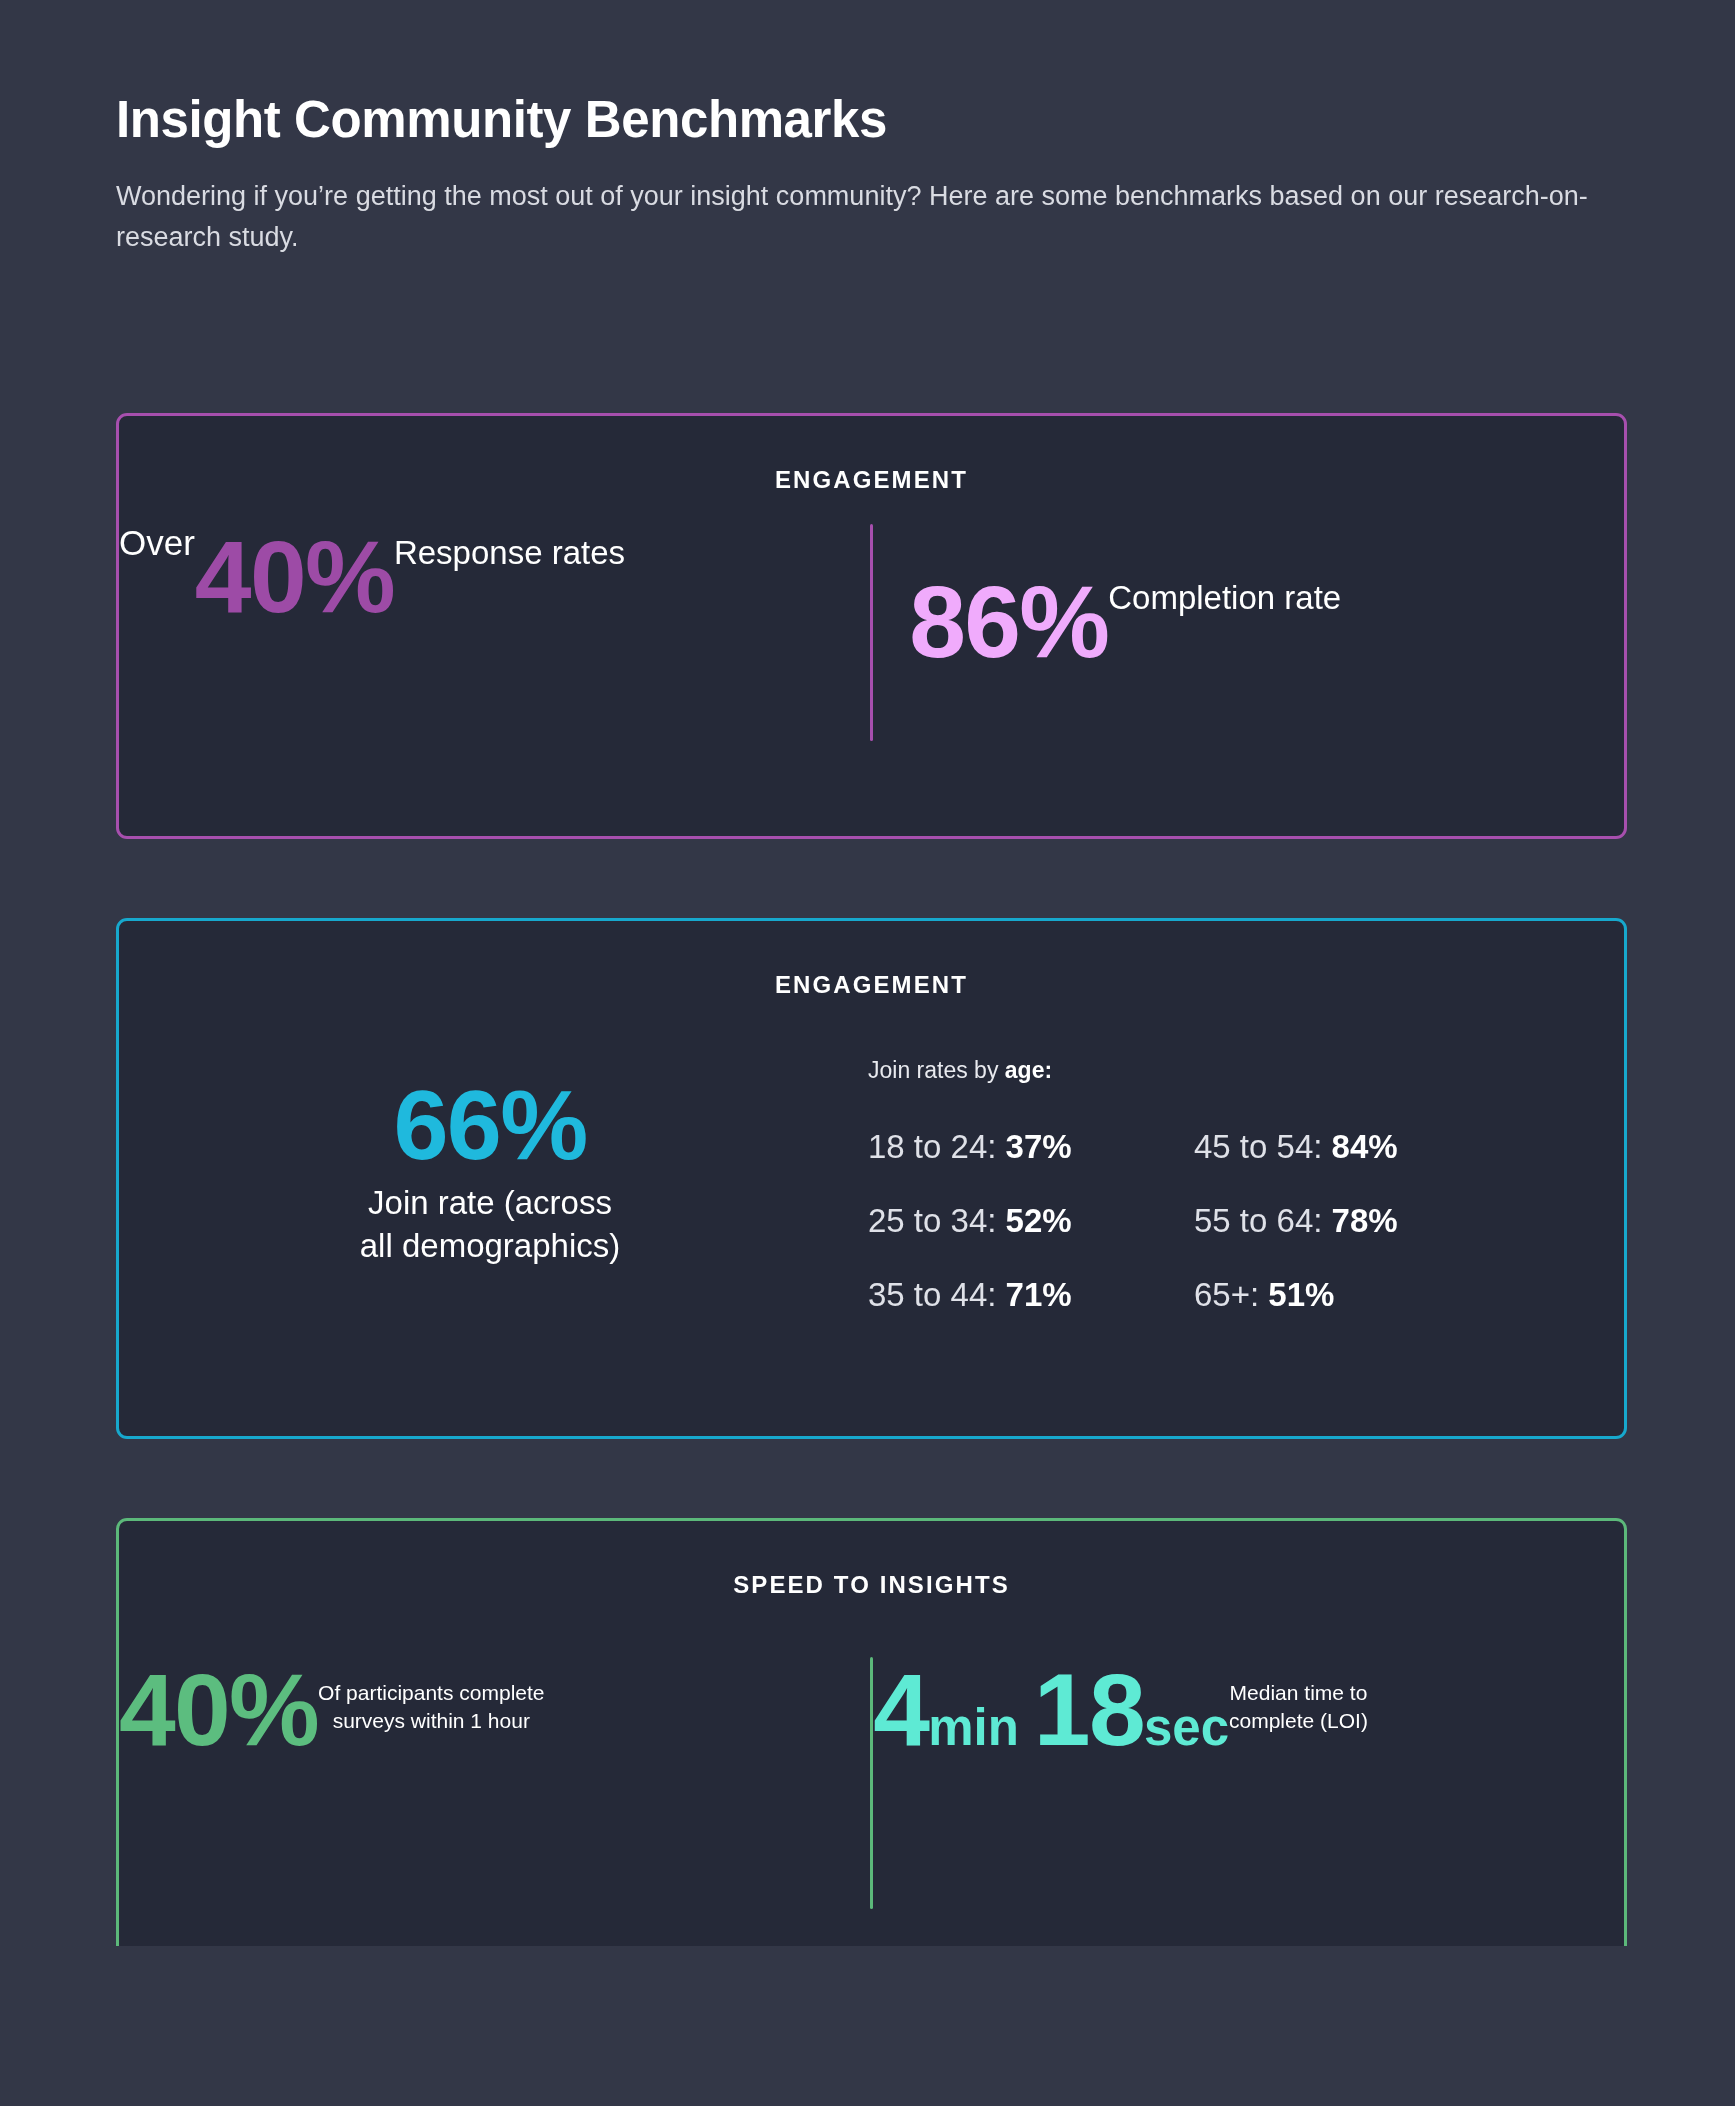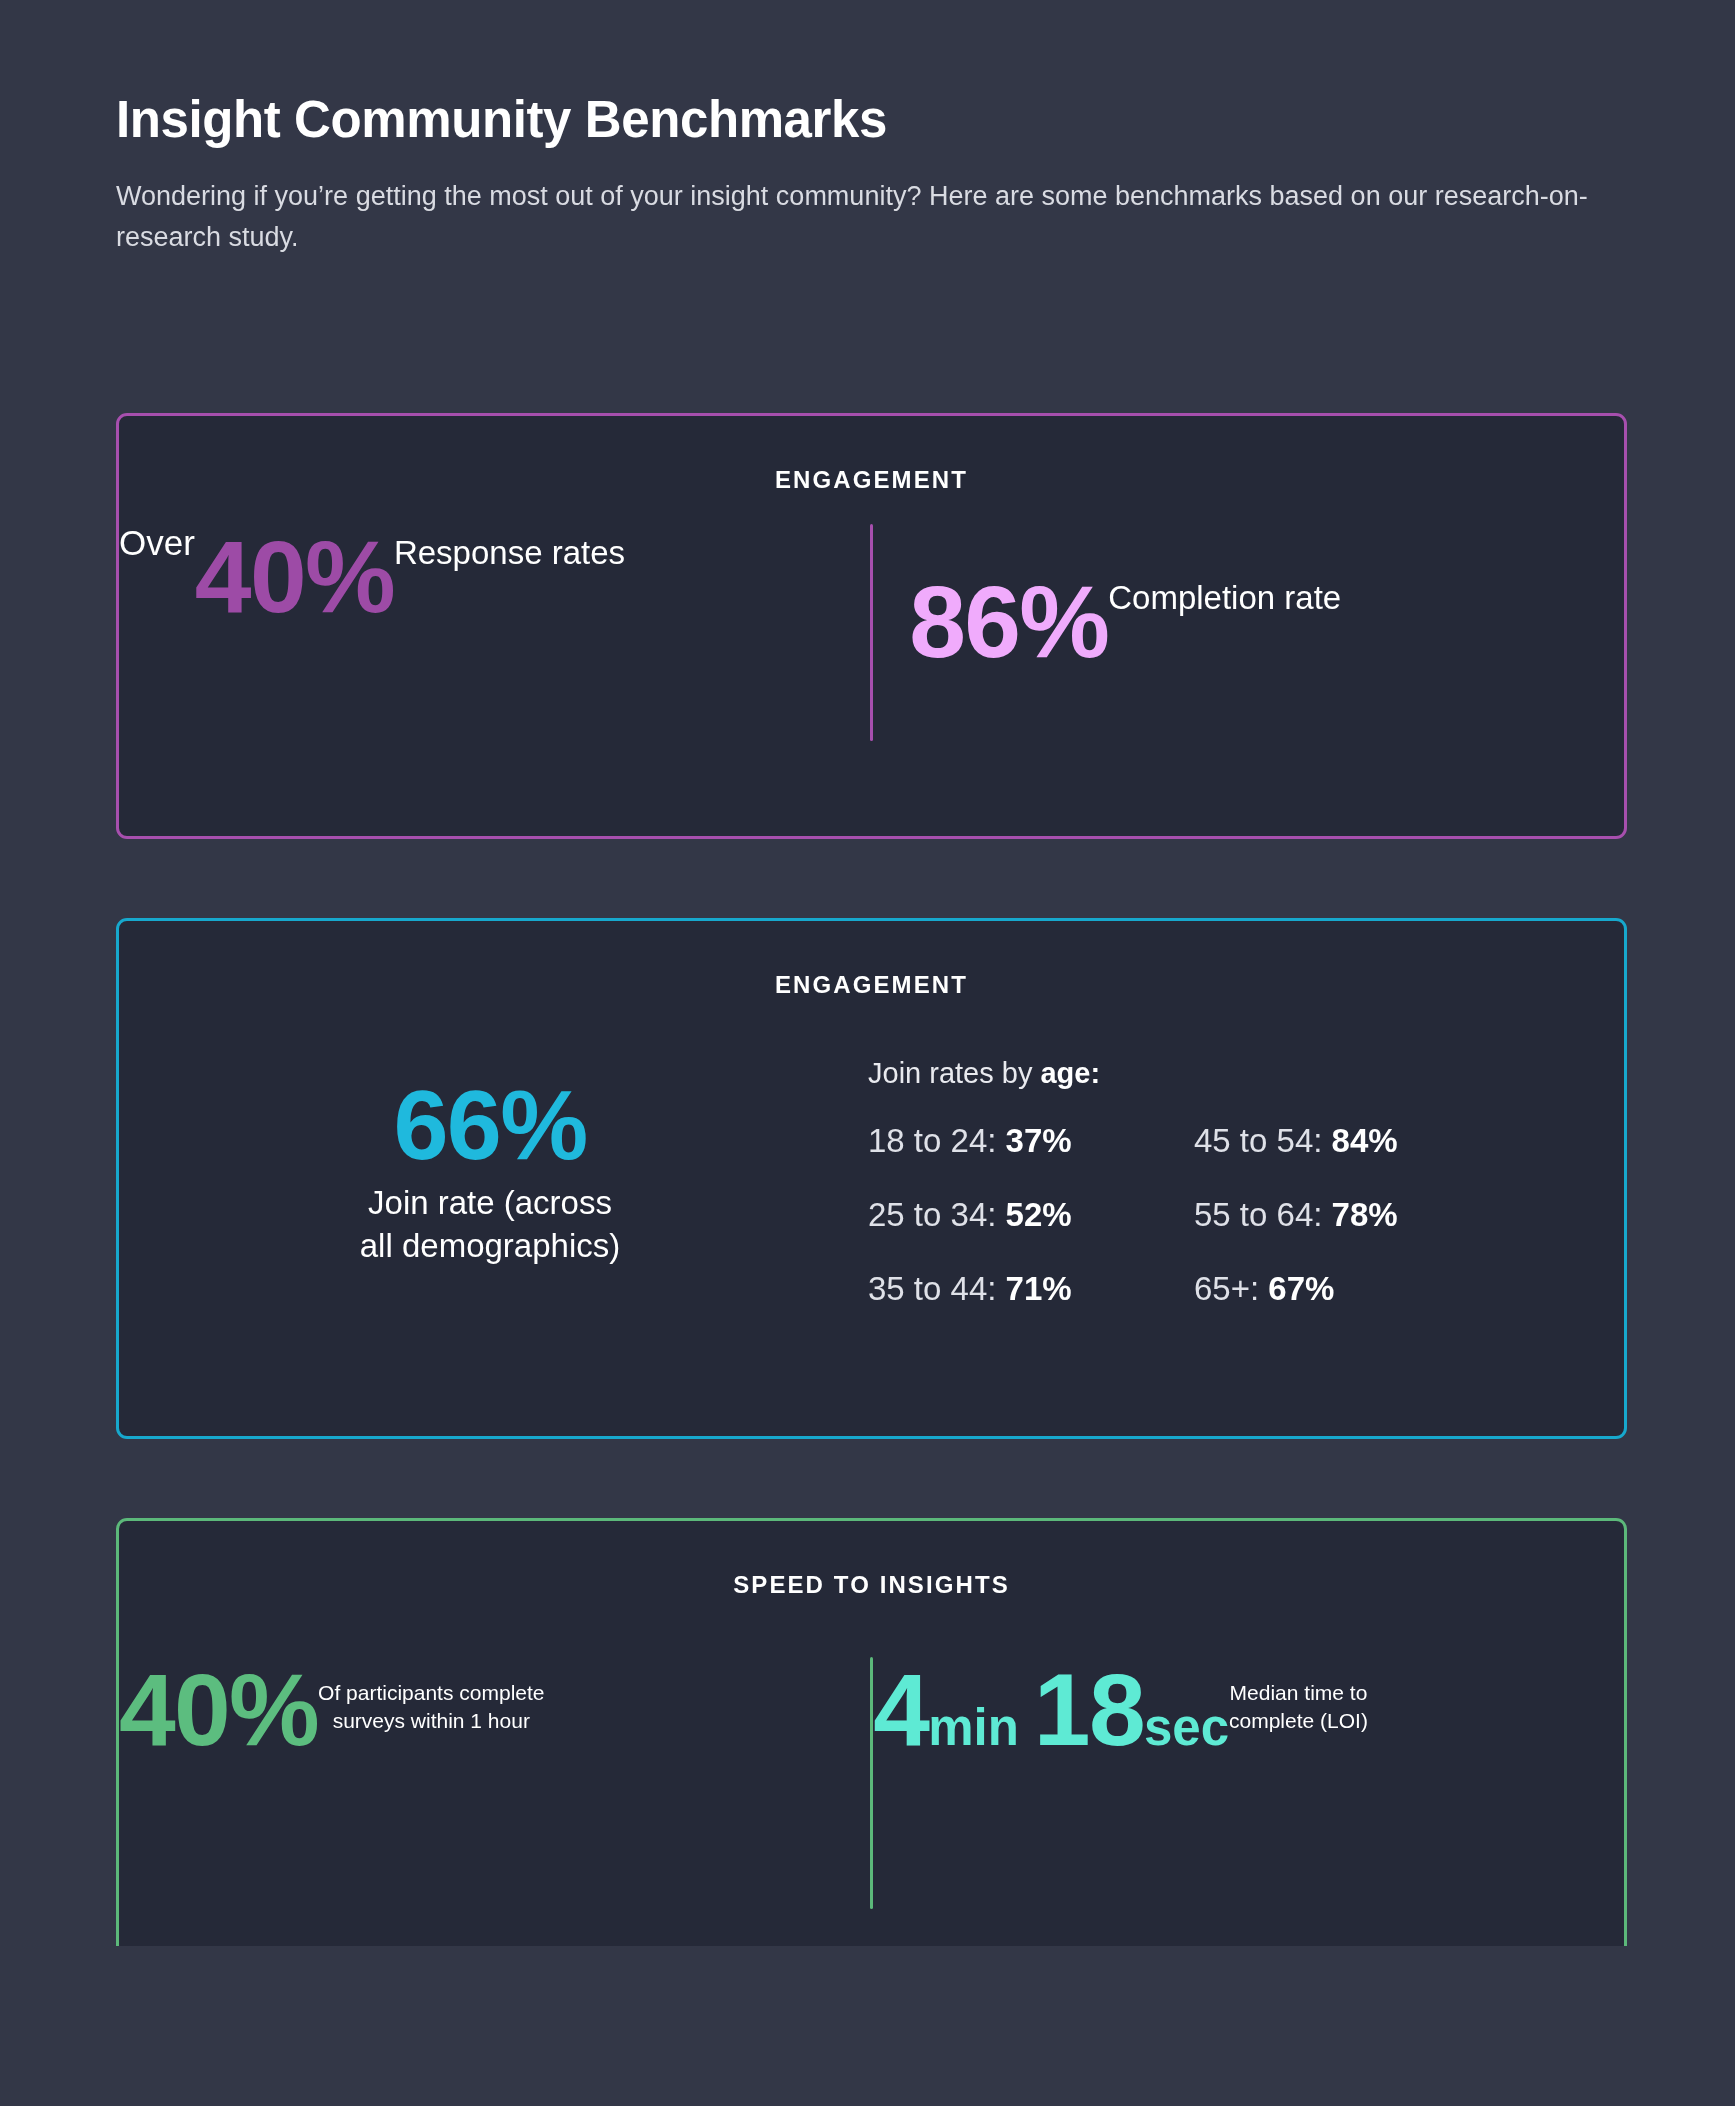--- a/index.html
+++ b/index.html
@@ -147,24 +147,24 @@
     letter-spacing: -1.7px;
   }
 
   .c2-right {
     flex: 1 1 auto;
     padding-left: 35px;
     padding-top: 6.6px;
   }
 
   .join-by-age {
-    font-size: 29px;
+    font-size: 23px;
     color: #e9eaef;
     font-weight: 400;
-    margin-bottom: 32px;
+    margin-bottom: 44px;
   }
   .join-by-age b { color: #ffffff; font-weight: 700; }
 
   .age-grid {
     display: grid;
     grid-template-columns: 326px auto;
     row-gap: 36px;
   }
 
   .age-item {
@@ -268,21 +268,21 @@
             <div class="age-item"><span>18 to 24: </span><span class="age-val">37%</span></div>
 
             <div class="age-item"><span>45 to 54: </span><span class="age-val">84%</span></div>
 
             <div class="age-item"><span>25 to 34: </span><span class="age-val">52%</span></div>
 
             <div class="age-item"><span>55 to 64: </span><span class="age-val">78%</span></div>
 
             <div class="age-item"><span>35 to 44: </span><span class="age-val">71%</span></div>
 
-            <div class="age-item"><span>65+: </span><span class="age-val">67%</span></div>
+            <div class="age-item"><span>65+: </span><span class="age-val">51%</span></div>
           </div>
         </div>
 
       </div>
     </section>
 
     <section class="card speed">
       <div class="card-label">SPEED TO INSIGHTS</div>
 
       <div class="split-row c3-body">

